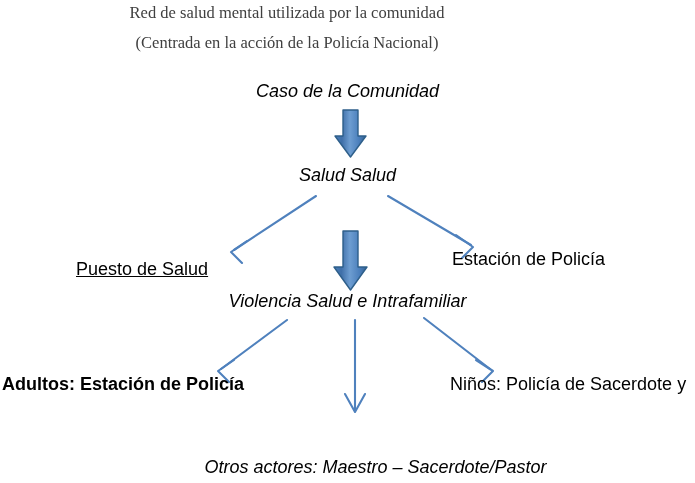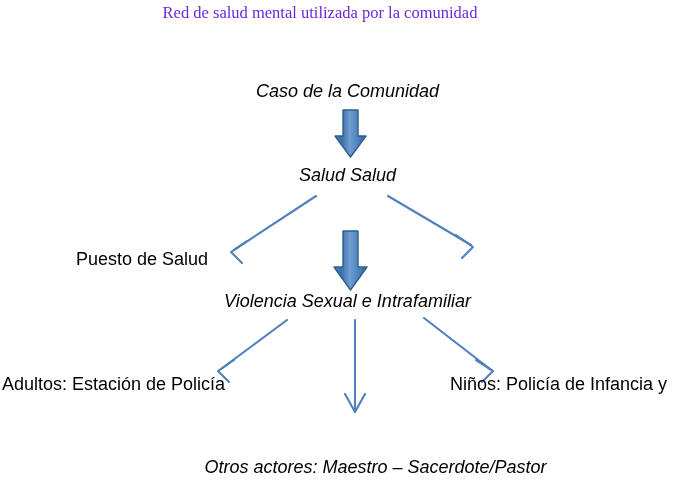--- a/index.html
+++ b/index.html
@@ -32,41 +32,40 @@
     font-family: "Liberation Sans", sans-serif;
     font-size: 18px;
     line-height: 22px;
     white-space: nowrap;
   }
   .title-line {
     position: absolute;
     width: 574px;
     left: 0;
     text-align: center;
-    color: #6d28d9;
+    color: #404040;
     font-family: "Liberation Serif", serif;
     font-size: 16.5px;
     line-height: 20px;
     white-space: nowrap;
-    margin-left: 33px;
   }
   .node.center {
     width: 695px;
     left: 0;
     text-align: center;
     font-style: italic;
   }
   #title-main   { top: 3px; }
   #title-sub    { top: 33px; }
   #n-caso       { top: 80px; }
   #n-salud      { top: 164px; }
-  #n-puesto     { top: 248px; left: 76px; }
+  #n-puesto     { top: 258px; left: 76px; text-decoration: underline; }
   #n-estacion   { top: 248px; left: 452px; }
   #n-violencia  { top: 290px; }
-  #n-adultos    { top: 373px; left: 2px; }
+  #n-adultos    { top: 373px; left: 2px; font-weight: bold; }
   #n-ninos      { top: 373px; left: 450px; }
   #n-adolesc    { top: 420px; }
   #n-otros      { top: 456px; padding-left: 28px; }
 </style>
 </head>
 <body>
 
 <div id="canvas">
 
   <svg id="arrow-layer" viewBox="0 0 695 483" width="695" height="483" xmlns="http://www.w3.org/2000/svg">
@@ -109,30 +108,32 @@
     </g>
 
     <g fill="none" stroke="#4f81bd" stroke-width="2.1" stroke-linecap="round">
       <line x1="355" y1="320" x2="355" y2="410"></line>
       <polyline points="345,394 355,412 365,394" stroke-linejoin="round"></polyline>
     </g>
   </svg>
 
   <div class="title-line" id="title-main">Red de salud mental utilizada por la comunidad</div>
 
+  <div class="title-line" id="title-sub">(Centrada en la acción de la Policía Nacional)</div>
 
   <div class="node center" id="n-caso">Caso de la Comunidad</div>
 
   <div class="node center" id="n-salud">Salud Salud</div>
 
   <div class="node" id="n-puesto">Puesto de Salud</div>
 
+  <div class="node" id="n-estacion">Estación de Policía</div>
 
-  <div class="node center" id="n-violencia">Violencia Sexual e Intrafamiliar</div>
+  <div class="node center" id="n-violencia">Violencia Salud e Intrafamiliar</div>
 
   <div class="node" id="n-adultos">Adultos: Estación de Policía</div>
 
-  <div class="node" id="n-ninos">Niños: Policía de Infancia y</div>
+  <div class="node" id="n-ninos">Niños: Policía de Sacerdote y</div>
 
 
   <div class="node center" id="n-otros">Otros actores: Maestro – Sacerdote/Pastor</div>
 
 </div>
 
 </body></html>

